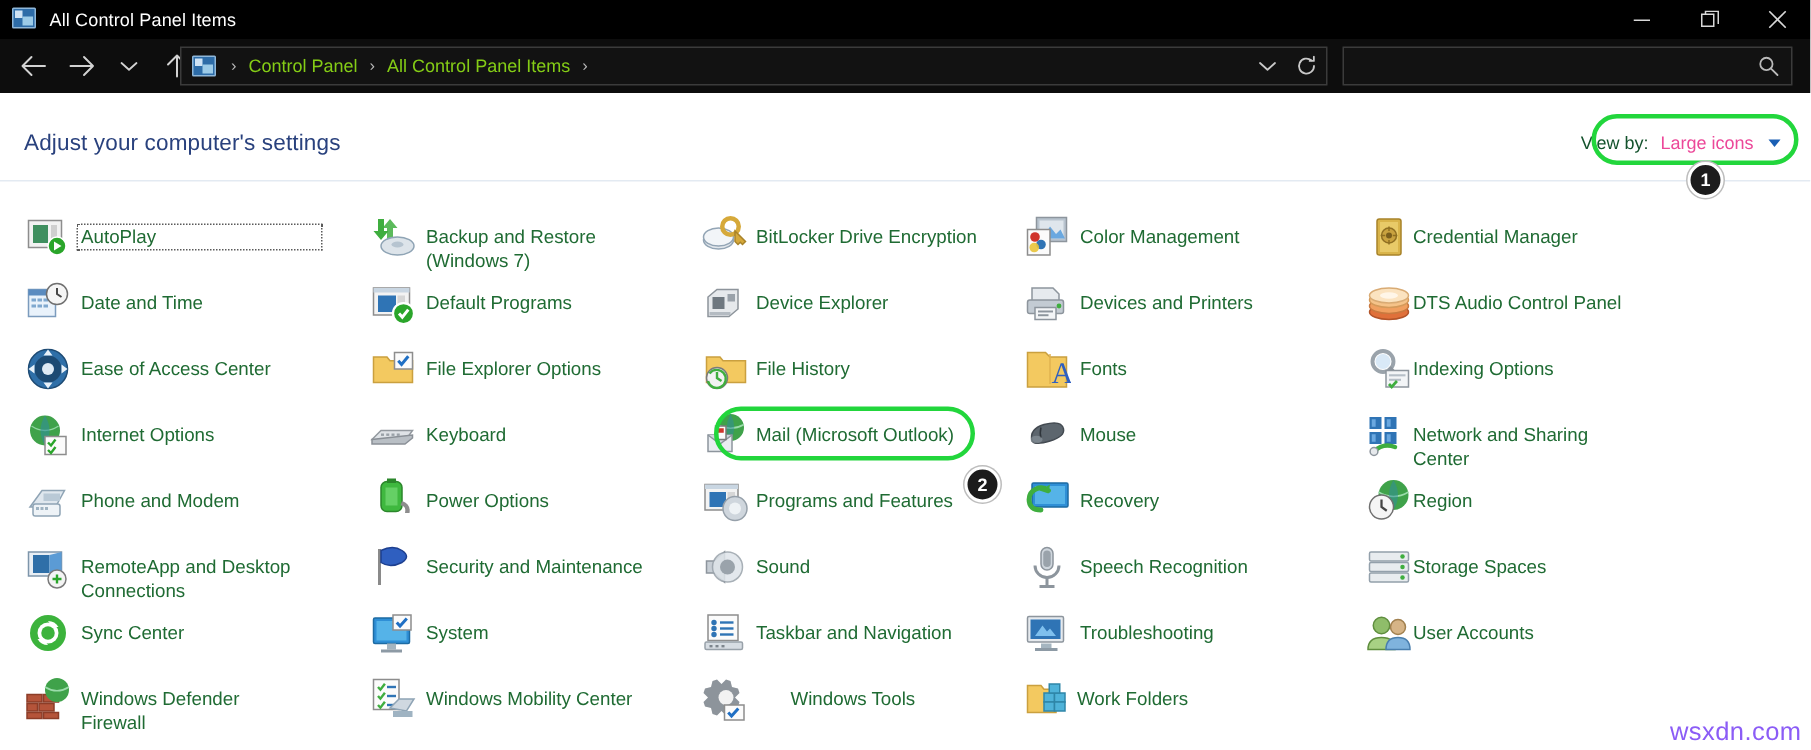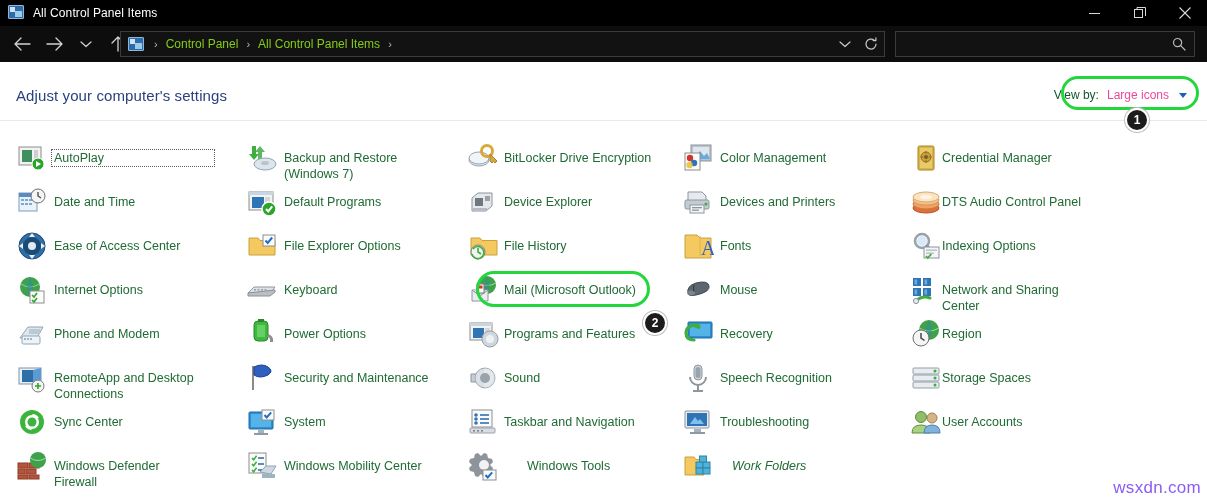--- a/index.html
+++ b/index.html
@@ -657,21 +657,21 @@
               <path d="M3 7 h9 l2 2.5 h8 V25 H3z" fill="#f3c960" stroke="#caa03f"></path>
               <g fill="#4fb3d9" stroke="#2f86a8">
                 <rect x="14" y="12" width="7" height="6"></rect>
                 <rect x="21" y="12" width="7" height="6"></rect>
                 <rect x="14" y="18" width="7" height="6"></rect>
                 <rect x="21" y="18" width="7" height="6"></rect>
                 <rect x="17.5" y="6" width="7" height="6"></rect>
               </g>
             </svg>
           </div>
-          <div class="cplabel" style="width: 162px; margin-left: 16px; font-style: italic;">Work Folders</div>
+          <div class="cplabel" style="width: 162px; margin-left: 2px;">Work Folders</div>
         </div>
         <div class="cpitem" style="left: 910px; top: 22px;">
           <div class="cpicon">
             <svg viewBox="0 0 32 32" xmlns="http://www.w3.org/2000/svg">
               <rect x="8" y="4" width="16" height="24" rx="1.5" fill="#d9b44a" stroke="#a8832a"></rect>
               <rect x="10" y="6" width="12" height="20" fill="#e8ca68"></rect>
               <circle cx="16" cy="15" r="5" fill="#c9a23f" stroke="#8f6f22"></circle>
               <circle cx="16" cy="15" r="2" fill="#7a5e1c"></circle>
               <g stroke="#8f6f22">
                 <path d="M16 9 v3"></path>

